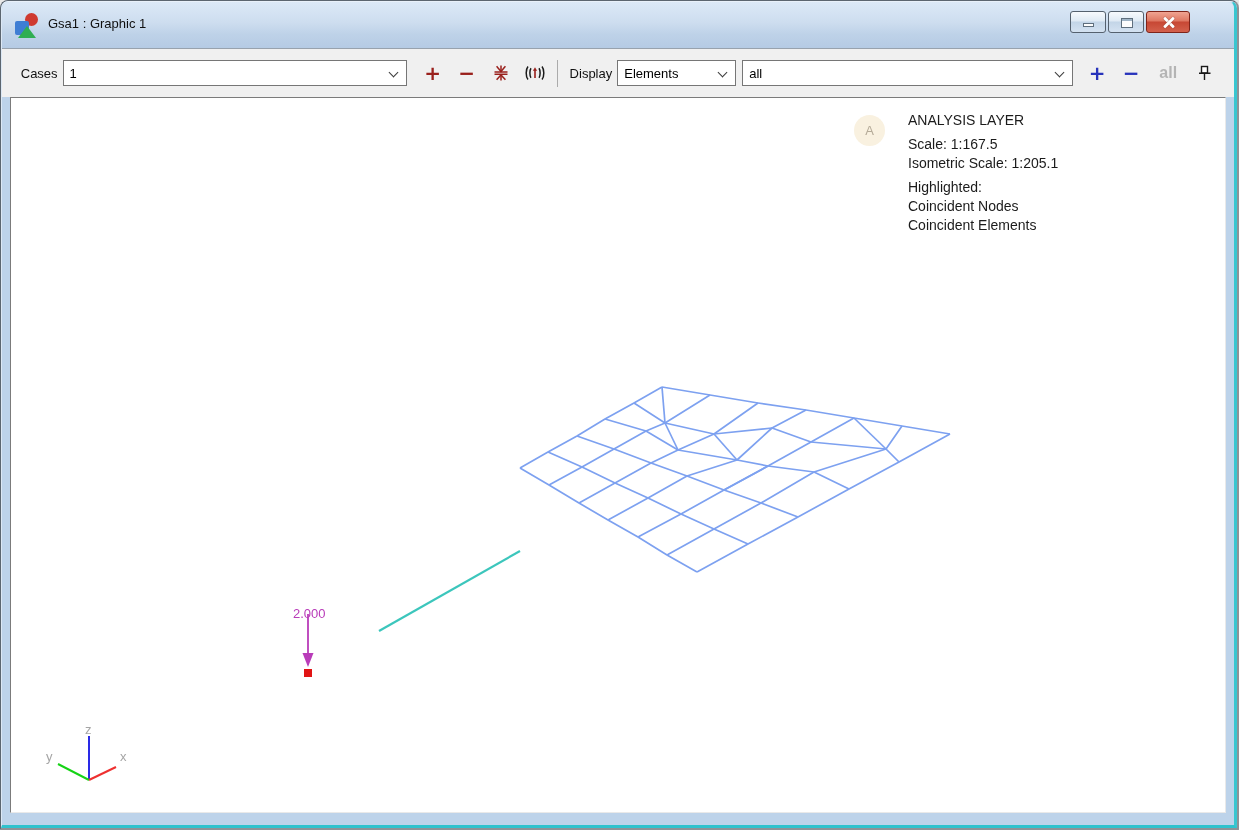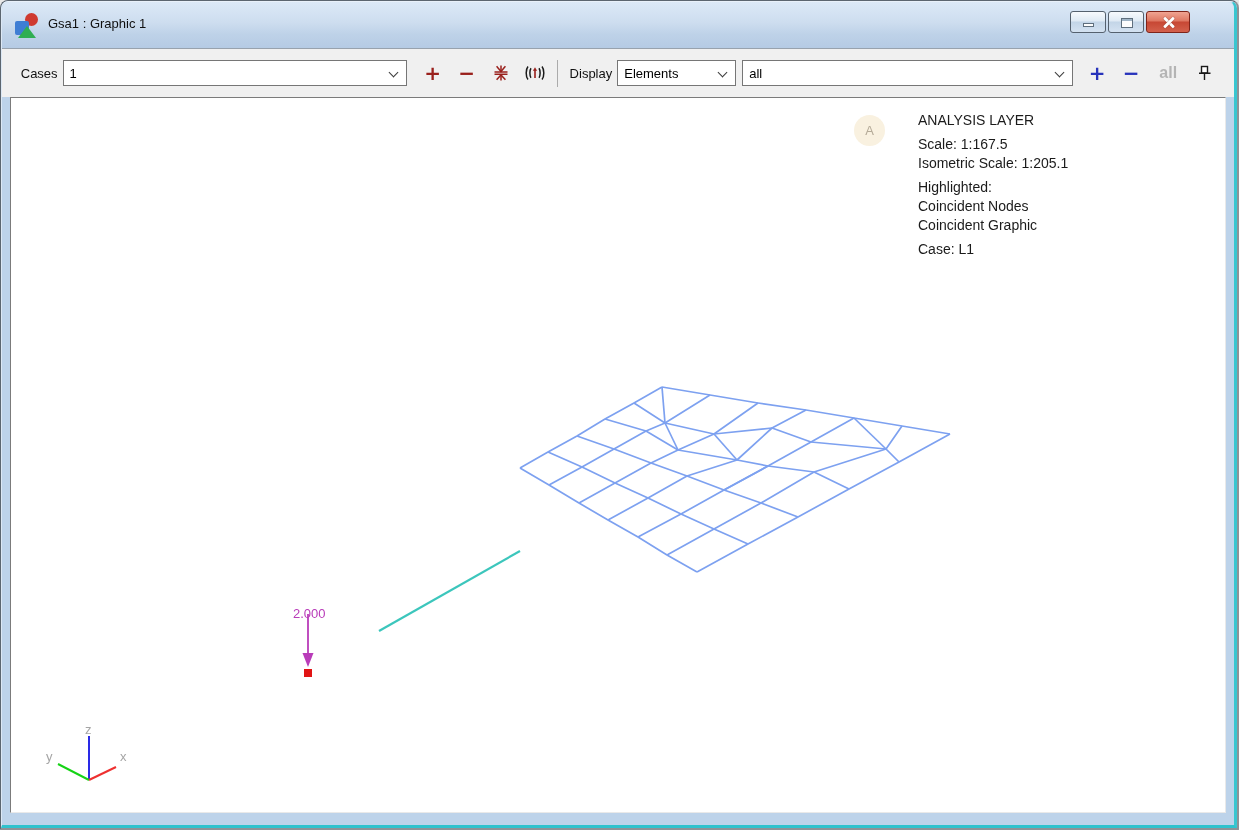--- a/index.html
+++ b/index.html
@@ -59,21 +59,21 @@
   .canvas{position:absolute;left:8px;right:8px;top:95px;height:716px;background:#ffffff;
     border-top:1px solid #7b7b7b;border-left:1px solid #7b7b7b;
     border-right:1px solid #e9e9e9;border-bottom:1px solid #e9e9e9;}
 
   #scene-svg{position:absolute;left:0;top:0;width:1239px;height:830px;pointer-events:none;}
 
   .badge{position:absolute;left:852px;top:113px;width:31px;height:31px;border-radius:50%;
     background:#f9f1e0;color:#b5ab98;font-size:13px;display:flex;align-items:center;justify-content:center;}
   .info{position:absolute;left:906px;top:109px;width:330px;font-size:14px;color:#1b1b1b;}
   .info .para{margin-bottom:5px;}
-  .info .iline{line-height:19px;white-space:nowrap;margin-left:10px;}
+  .info .iline{line-height:19px;white-space:nowrap;}
   .info .iline.ind{padding-left:8px;}
 
   .load-label{position:absolute;left:291px;top:604px;font-size:13px;color:#b93cb9;}
   .axis-label{position:absolute;font-size:13px;color:#a5a5a5;}
   .axis-label.z{left:83px;top:720px;}
   .axis-label.y{left:44px;top:747px;}
   .axis-label.x{left:118px;top:747px;}
 
   .mini-svg{display:block;}
 </style>
@@ -204,24 +204,21 @@
         <div class="para">
           <div class="iline">ANALYSIS LAYER</div>
         </div>
         <div class="para">
           <div class="iline">Scale: 1:167.5</div>
           <div class="iline">Isometric Scale: 1:205.1</div>
         </div>
         <div class="para">
           <div class="iline">Highlighted:</div>
           <div class="iline">Coincident Nodes</div>
-          <div class="iline">Coincident Graphic</div>
-        </div>
-        <div class="para">
-          <div class="iline">Case: L1</div>
+          <div class="iline">Coincident Elements</div>
         </div>
       </div>
 
   <span class="load-label">2.000</span>
   <span class="axis-label z">z</span>
   <span class="axis-label y">y</span>
   <span class="axis-label x">x</span>
 
  </div>
 </div>

